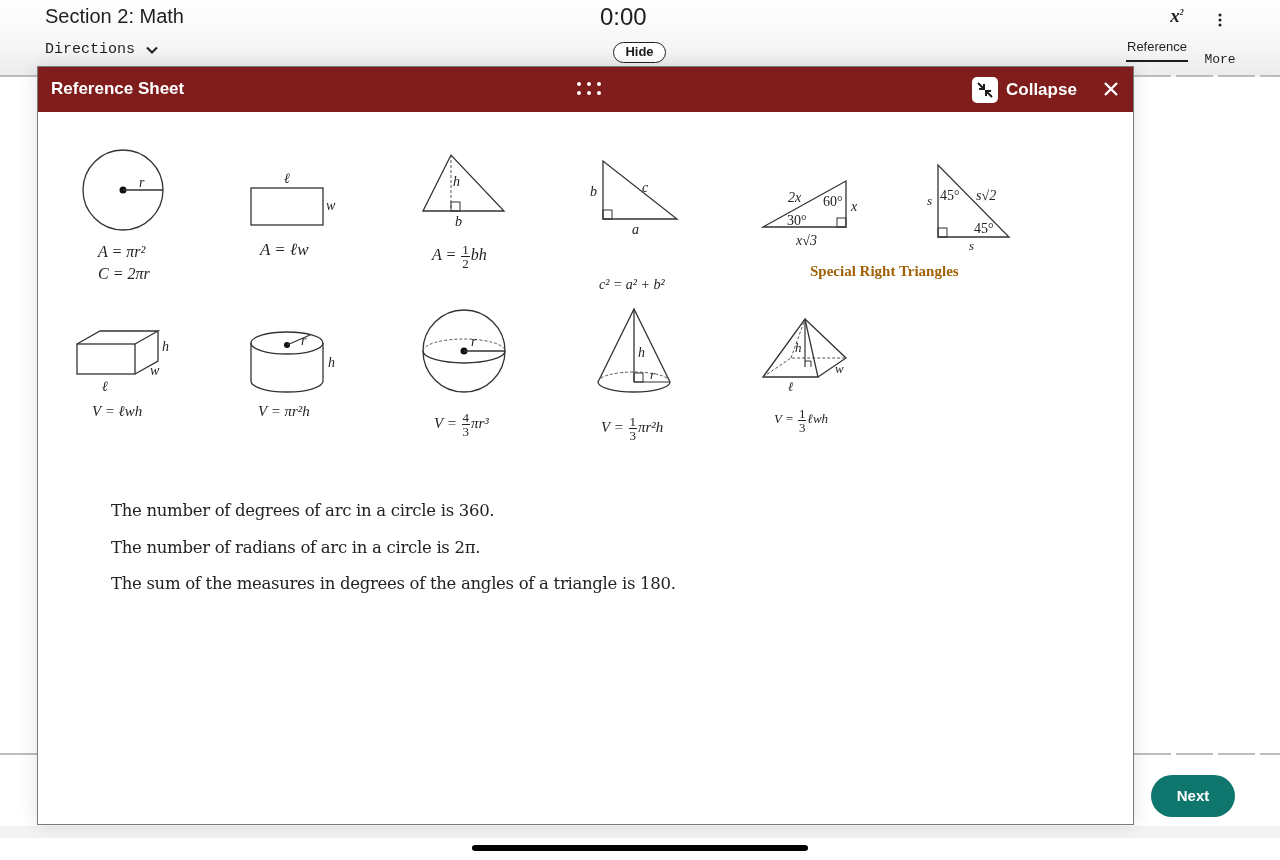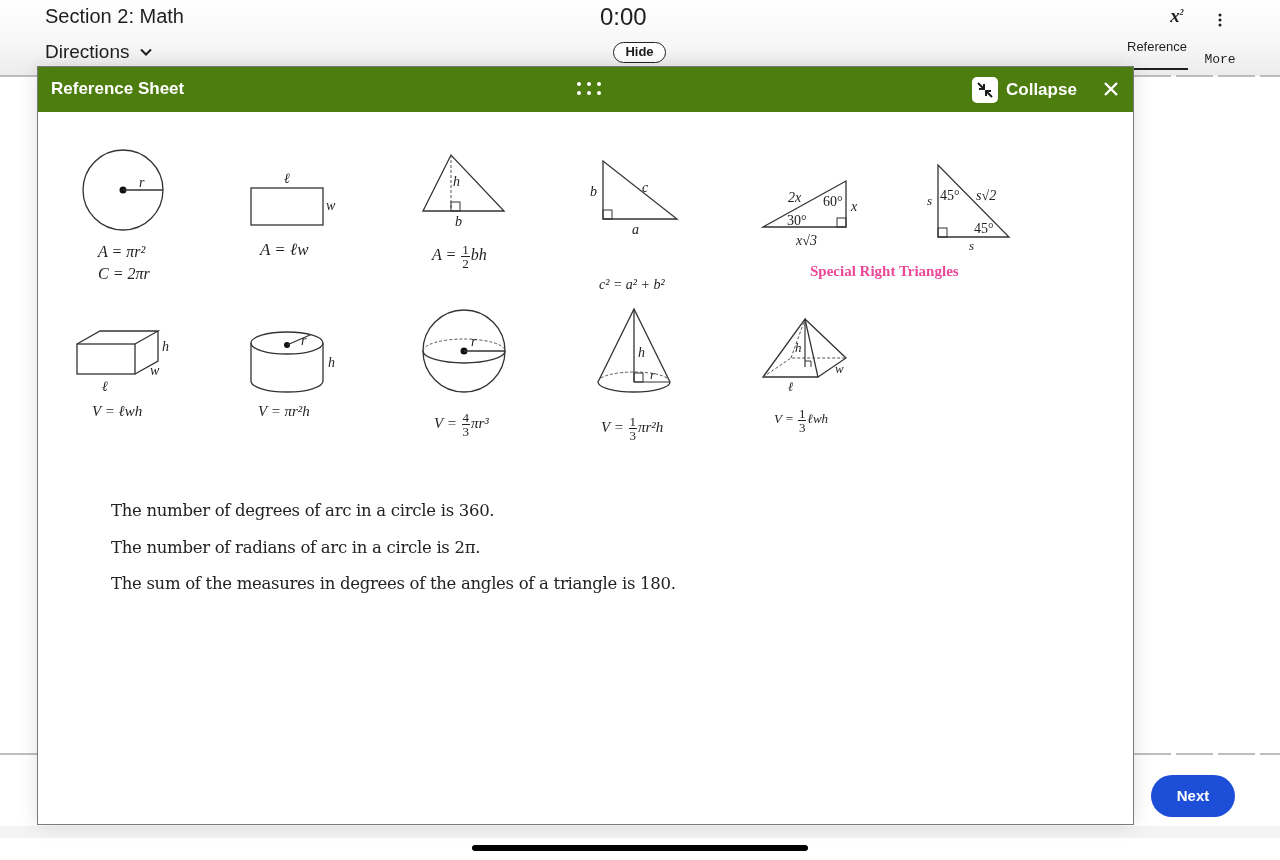--- a/index.html
+++ b/index.html
@@ -8,72 +8,72 @@
     font-family: "Liberation Sans", sans-serif;
     background: #ffffff;
     position: relative;
     color: #1b1b1b;
   }
   .topbar {
     position: absolute; left: 0; top: 0; width: 1280px; height: 76px;
     background: linear-gradient(#ffffff 0%, #f6f6f6 60%, #ececec 100%);
   }
   .section-title { position: absolute; left: 45px; top: 5px; font-size: 20px; color: #1e1e1e; }
-  .directions { position: absolute; left: 45px; top: 41px; font-size: 19px; color: #1e1e1e; display: flex; align-items: center; gap: 10px; cursor: pointer; }
+  .directions { position: absolute; left: 45px; top: 41px; font-size: 15px; color: #1e1e1e; display: flex; align-items: center; gap: 10px; cursor: pointer; font-family: Liberation Mono, monospace; }
   .directions svg { width: 14px; height: 14px; }
   .timer { position: absolute; left: 600px; top: 3px; width: 80px; font-size: 24px; color: #1e1e1e; }
   .hide-btn {
     position: absolute; left: 613px; top: 42px; width: 53px; height: 21px;
     border: 1.3px solid #222; border-radius: 11px; background: #fff;
     font-size: 13px; font-weight: bold; text-align: center; line-height: 18px; cursor: pointer;
   }
   .tool { position: absolute; top: 2px; text-align: center; font-size: 13px; color: #1e1e1e; cursor: pointer; }
   .tool .ic { height: 28px; display: flex; align-items: flex-end; justify-content: center; padding-bottom: 3px; }
   .tool.calc { left: 1040px; width: 81px; height: 64px; border: 2px solid #8ec1f0; border-bottom: none; border-radius: 4px 4px 0 0; background: #fbfbfb; }
   .tool.calc .ic { padding-top: 6px; }
   .tool.calc .lbl { margin-top: 6px; }
   .tool.ref { left: 1126px; width: 62px; }
-  .tool.ref .lbl { margin-top: 9px; padding-bottom: 14px; border-bottom: 2px solid #1e1e1e; }
+  .tool.ref .lbl { margin-top: 9px; padding-bottom: 6px; border-bottom: 2px solid #1e1e1e; }
   .tool.more { left: 1200px; width: 40px; }
   .tool.more .lbl { margin-top: 22px; font-family: Liberation Mono, monospace; }
   .dashes {
     position: absolute; height: 2px;
     background: repeating-linear-gradient(90deg, #bdbdbd 0 37px, transparent 37px 42px);
   }
   .panel {
     position: absolute; left: 37px; top: 66px; width: 1097px; height: 759px;
     background: #fff; border: 1px solid #7a7a7a;
     box-shadow: 0 0 18px rgba(0,0,0,0.12);
   }
   .panel-header {
     position: absolute; left: 0; top: 0; width: 100%; height: 45px;
-    background: #4d7c0f; color: #fff;
+    background: #7f1d1d; color: #fff;
   }
   .panel-title { position: absolute; left: 13px; top: 12px; font-size: 17px; font-weight: bold; }
   .drag-handle { position: absolute; left: 539px; top: 13px; width: 24px; height: 18px; cursor: move; }
   .drag-handle i { position: absolute; width: 4px; height: 4px; border-radius: 50%; background: #fff; }
   .collapse-btn { position: absolute; left: 934px; top: 9px; height: 28px; display: flex; align-items: center; gap: 8px; cursor: pointer; }
   .collapse-icon { width: 26px; height: 26px; background: #fff; border-radius: 5px; display: flex; align-items: center; justify-content: center; }
   .collapse-label { font-size: 17px; font-weight: bold; }
   .close-btn { position: absolute; left: 1062px; top: 11px; width: 22px; height: 22px; cursor: pointer; }
   .fig { position: absolute; }
   .fig svg { overflow: visible; }
   .serif { font-family: "Liberation Serif", "DejaVu Serif", serif; }
   .formula {
     position: absolute; font-family: "Liberation Serif", "DejaVu Serif", serif; font-style: italic;
     font-size: 16px; color: #222; white-space: nowrap;
   }
   .frac { display: inline-block; vertical-align: middle; text-align: center; font-style: normal; font-size: 13px; line-height: 13px; margin: 0 1px; }
   .frac span { display: block; }
   .frac .num { border-bottom: 1px solid #222; padding: 0 1px; }
-  .srt-caption { position: absolute; left: 772px; top: 196px; font-family: "Liberation Serif", serif; font-weight: bold; font-size: 15px; color: #ec4899; }
+  .srt-caption { position: absolute; left: 772px; top: 196px; font-family: "Liberation Serif", serif; font-weight: bold; font-size: 15px; color: #a16207; }
   .fact { position: absolute; left: 45px; font-family: "DejaVu Serif", "Liberation Serif", serif; font-size: 16.5px; color: #222; letter-spacing: -0.3px; margin-left: 28px; }
   .next-btn {
     position: absolute; left: 1151px; top: 775px; width: 84px; height: 42px;
-    border-radius: 21px; background: #1d4ed8; color: #fff; font-weight: bold; font-size: 15px;
+    border-radius: 21px; background: #0f766e; color: #fff; font-weight: bold; font-size: 15px;
     text-align: center; line-height: 42px; cursor: pointer; border: none;
   }
   .home-indicator { position: absolute; left: 472px; top: 845px; width: 336px; height: 6px; border-radius: 3px; background: #000; }
   .bottom-shade { position: absolute; left: 0; top: 826px; width: 1280px; height: 12px; background: #f3f3f3; }
 </style>
 </head>
 <body>
 
 <div class="topbar">
   <div class="section-title">Section 2: Math</div>

